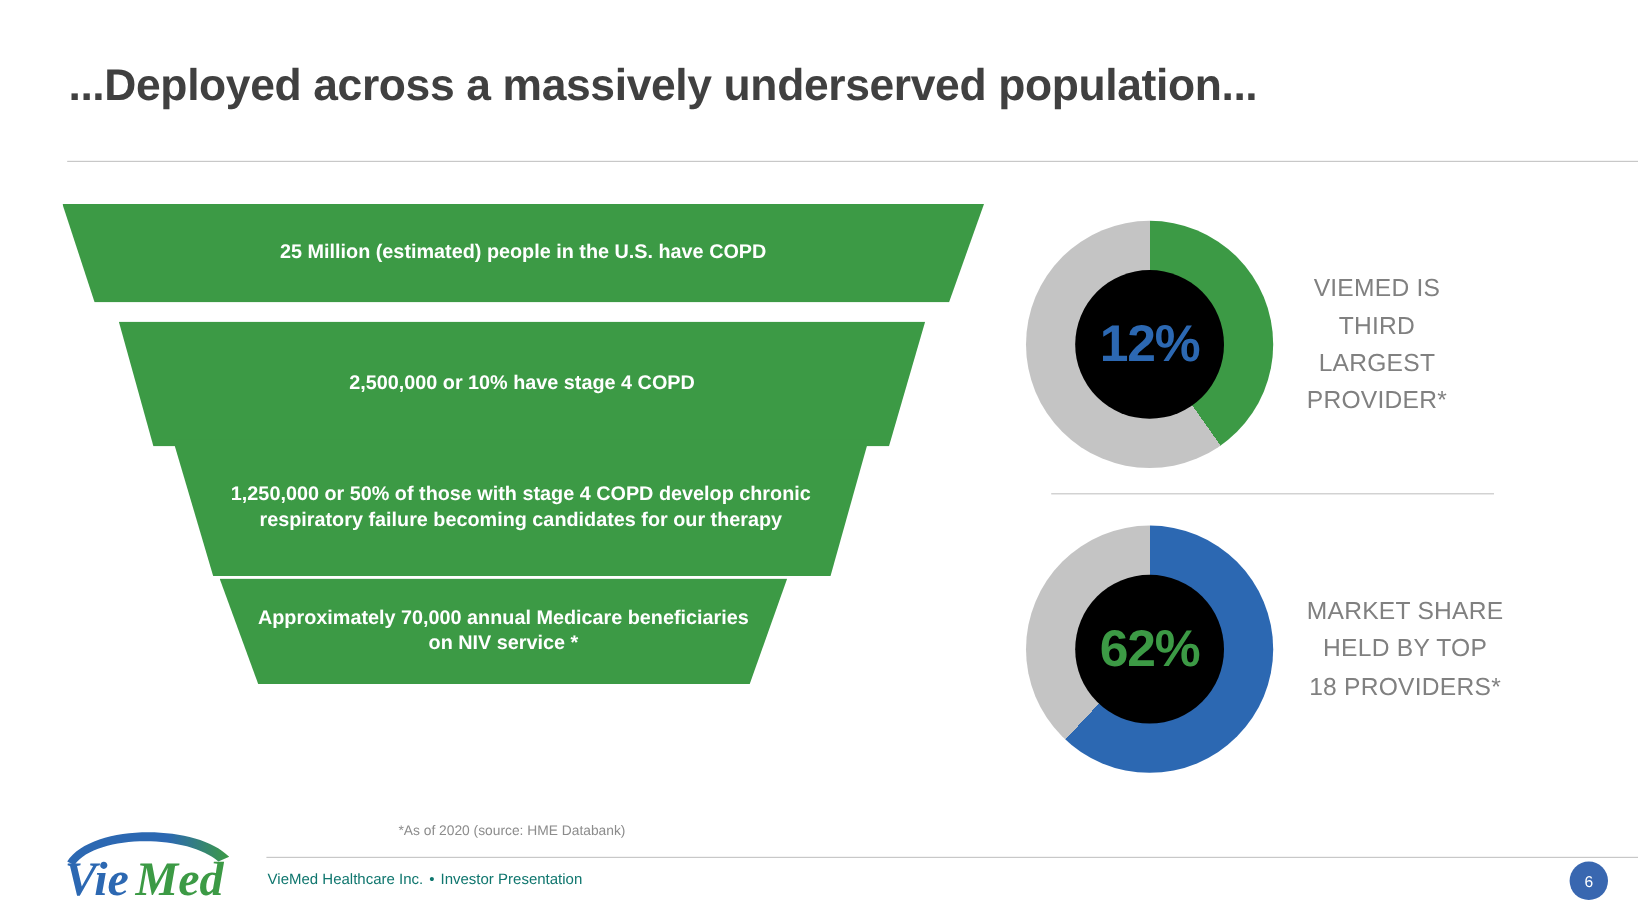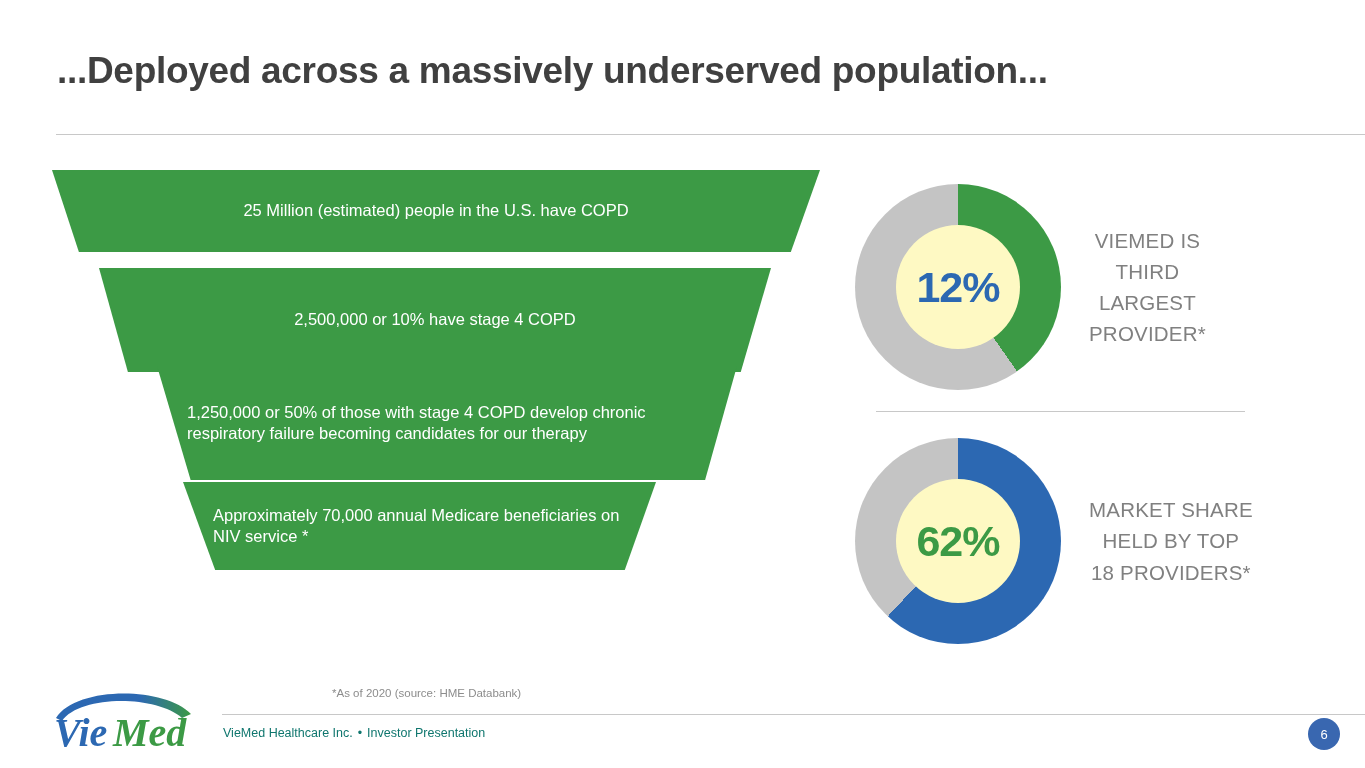--- a/index.html
+++ b/index.html
@@ -44,43 +44,43 @@
     width: 840px;
     height: 520px;
   }
   .funnel-row {
     position: absolute;
     display: flex;
     align-items: center;
     justify-content: center;
     box-sizing: border-box;
     color: #ffffff;
-    font-weight: normal;
-    text-align: left;
+    font-weight: bold;
+    text-align: center;
     line-height: 1.28;
   }
   .funnel-row .label {
     position: relative;
     z-index: 2;
     padding: 0 30px;
   }
   .f1 {
     left: 52px; top: 10px; width: 768px; height: 82px;
     background: #3c9a45;
     clip-path: polygon(0 0, 100% 0, 96.2% 100%, 3.5% 100%);
     font-size: 16.5px;
   }
   .f2 {
     left: 99px; top: 108px; width: 672px; height: 104px;
     background: #3c9a45;
     clip-path: polygon(0 0, 100% 0, 95.5% 100%, 4.3% 100%);
     font-size: 16.5px;
   }
   .f3 {
-    left: 157px; top: 206px; width: 580px; height: 114px;
+    left: 144px; top: 206px; width: 580px; height: 114px;
     background: #3c9a45;
     clip-path: polygon(0 0, 100% 0, 94.5% 100%, 5.8% 100%);
     font-size: 16.5px;
   }
   .f4 {
     left: 183px; top: 322px; width: 473px; height: 88px;
     background: #3c9a45;
     clip-path: polygon(0 0, 100% 0, 93.4% 100%, 6.8% 100%);
     font-size: 16.5px;
   }
@@ -112,21 +112,21 @@
     border-radius: 50%;
   }
   .donut .hole {
     position: absolute;
     left: 50%;
     top: 50%;
     transform: translate(-50%, -50%);
     width: 124px;
     height: 124px;
     border-radius: 50%;
-    background: #fef9c3;
+    background: #000000;
     display: flex;
     align-items: center;
     justify-content: center;
   }
   .donut .pct {
     font-size: 43px;
     font-weight: bold;
     letter-spacing: -1px;
     line-height: 1;
   }

